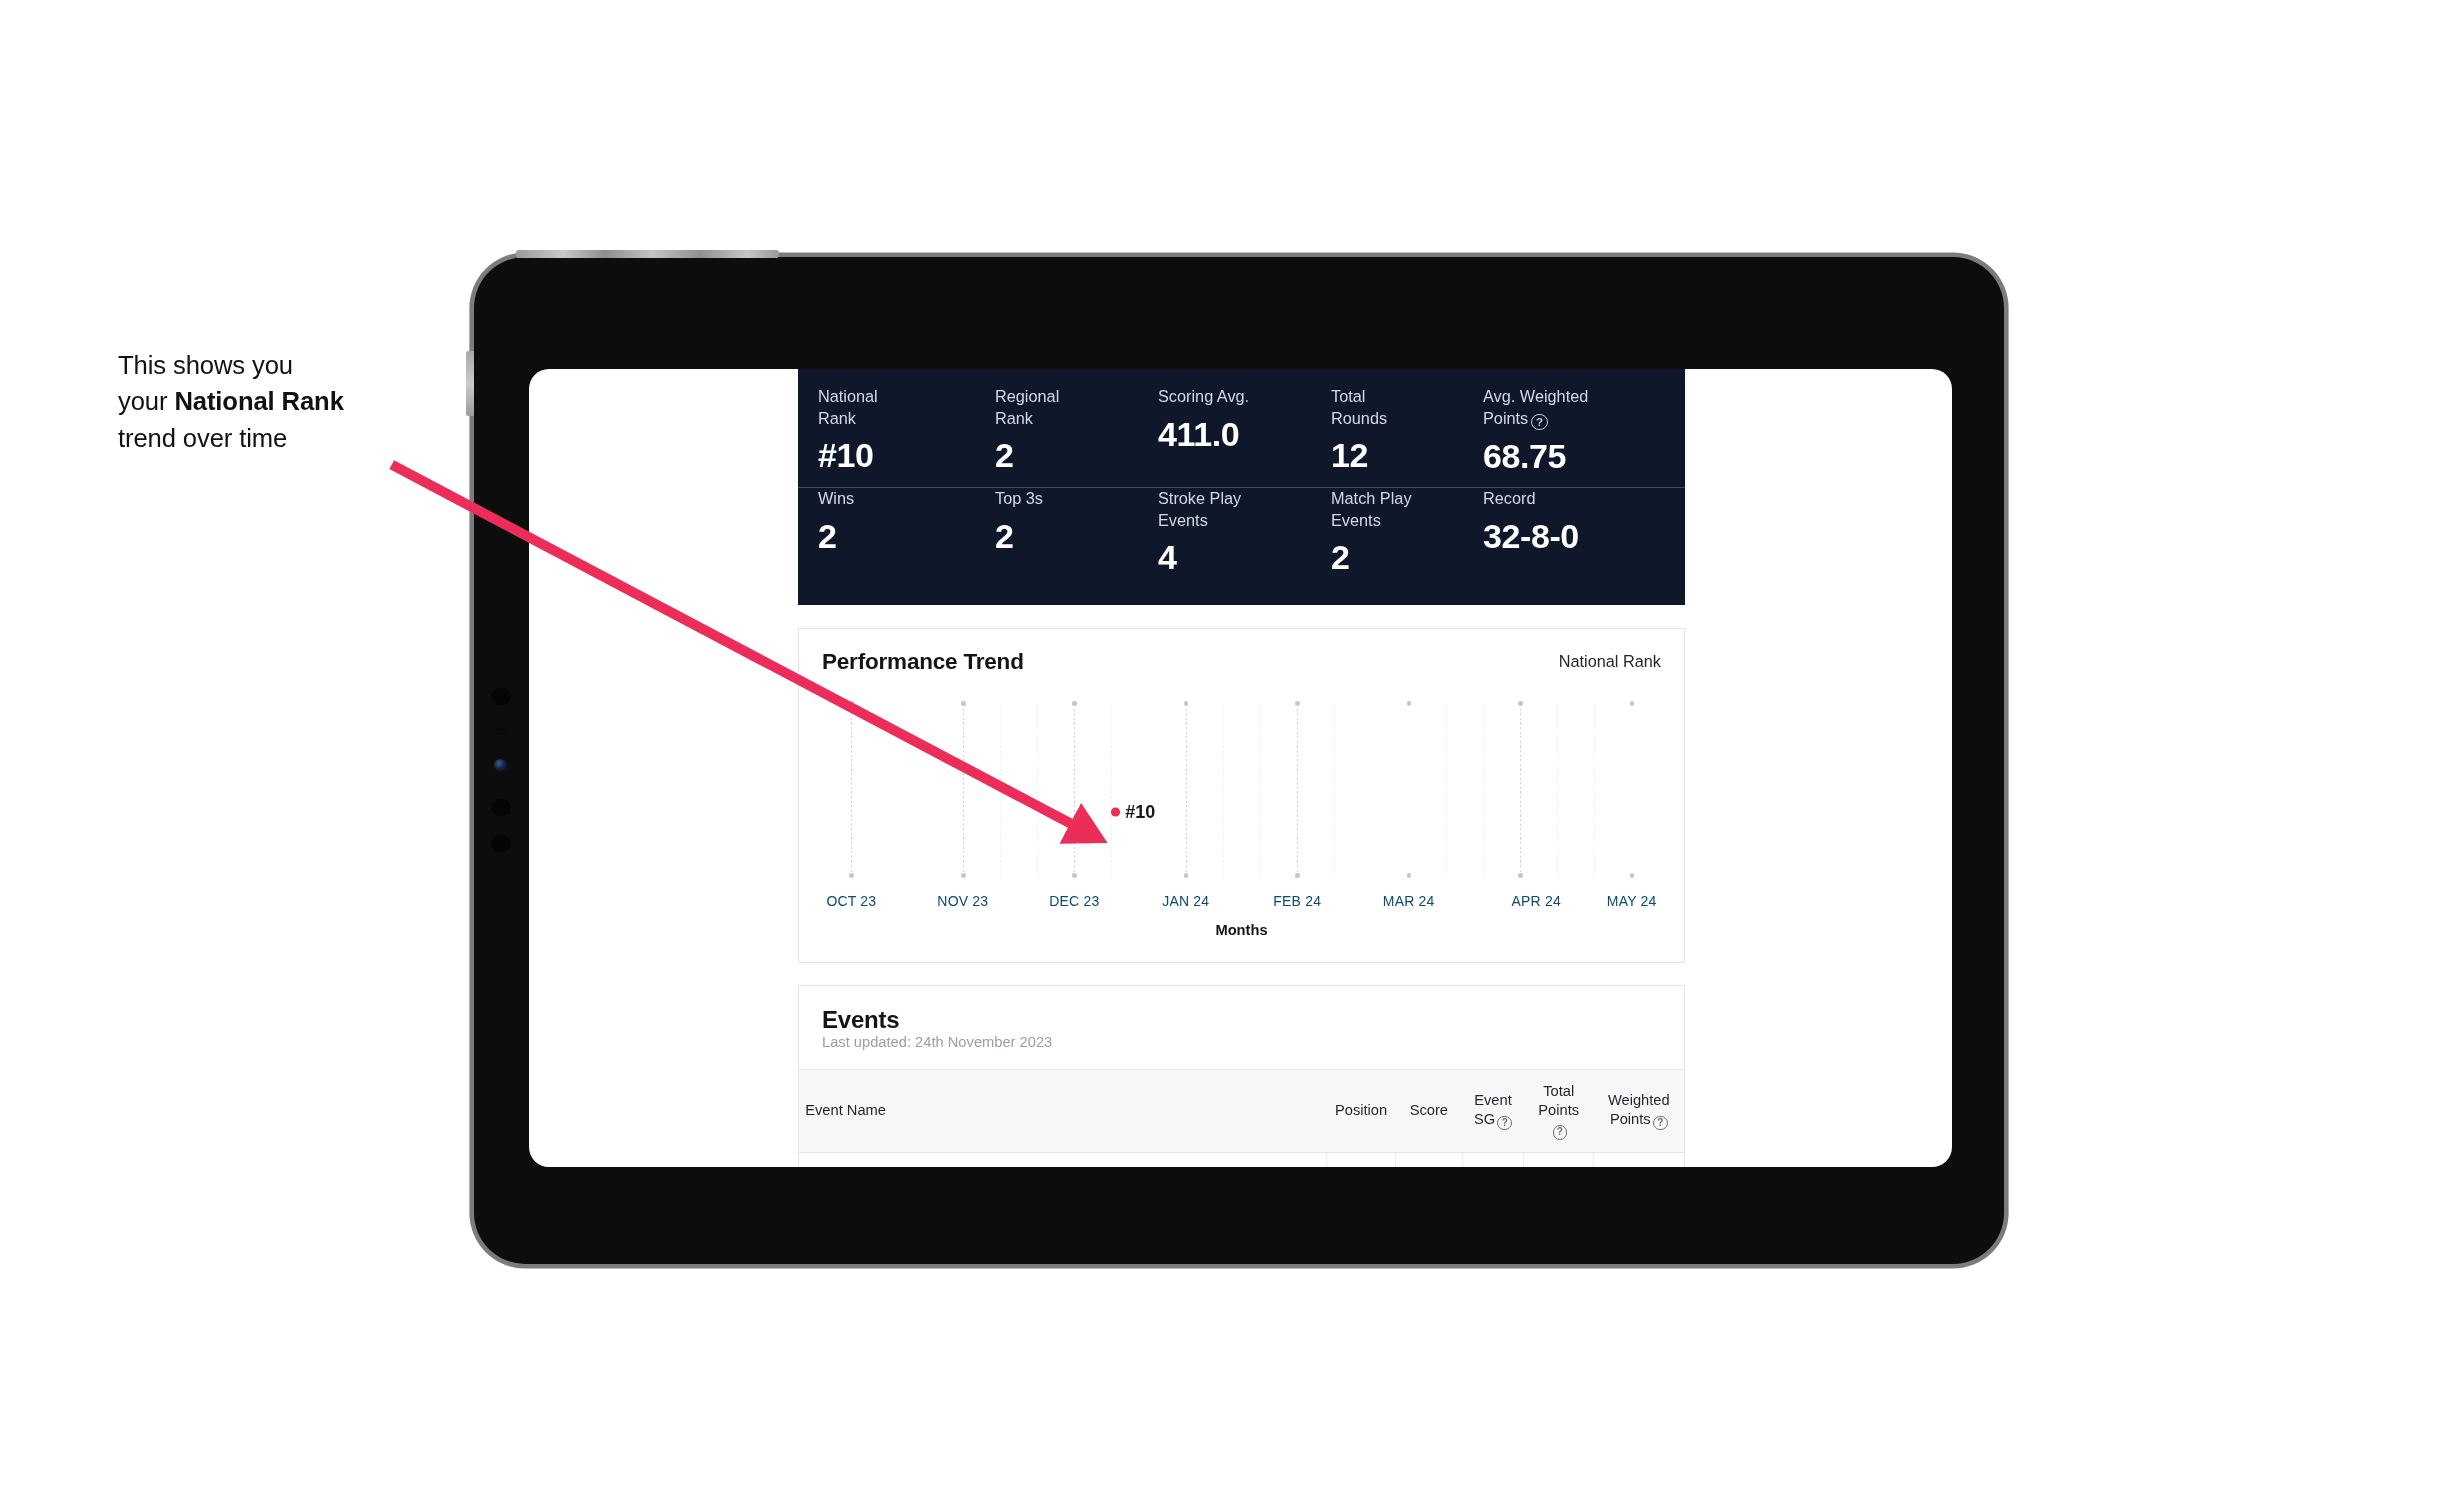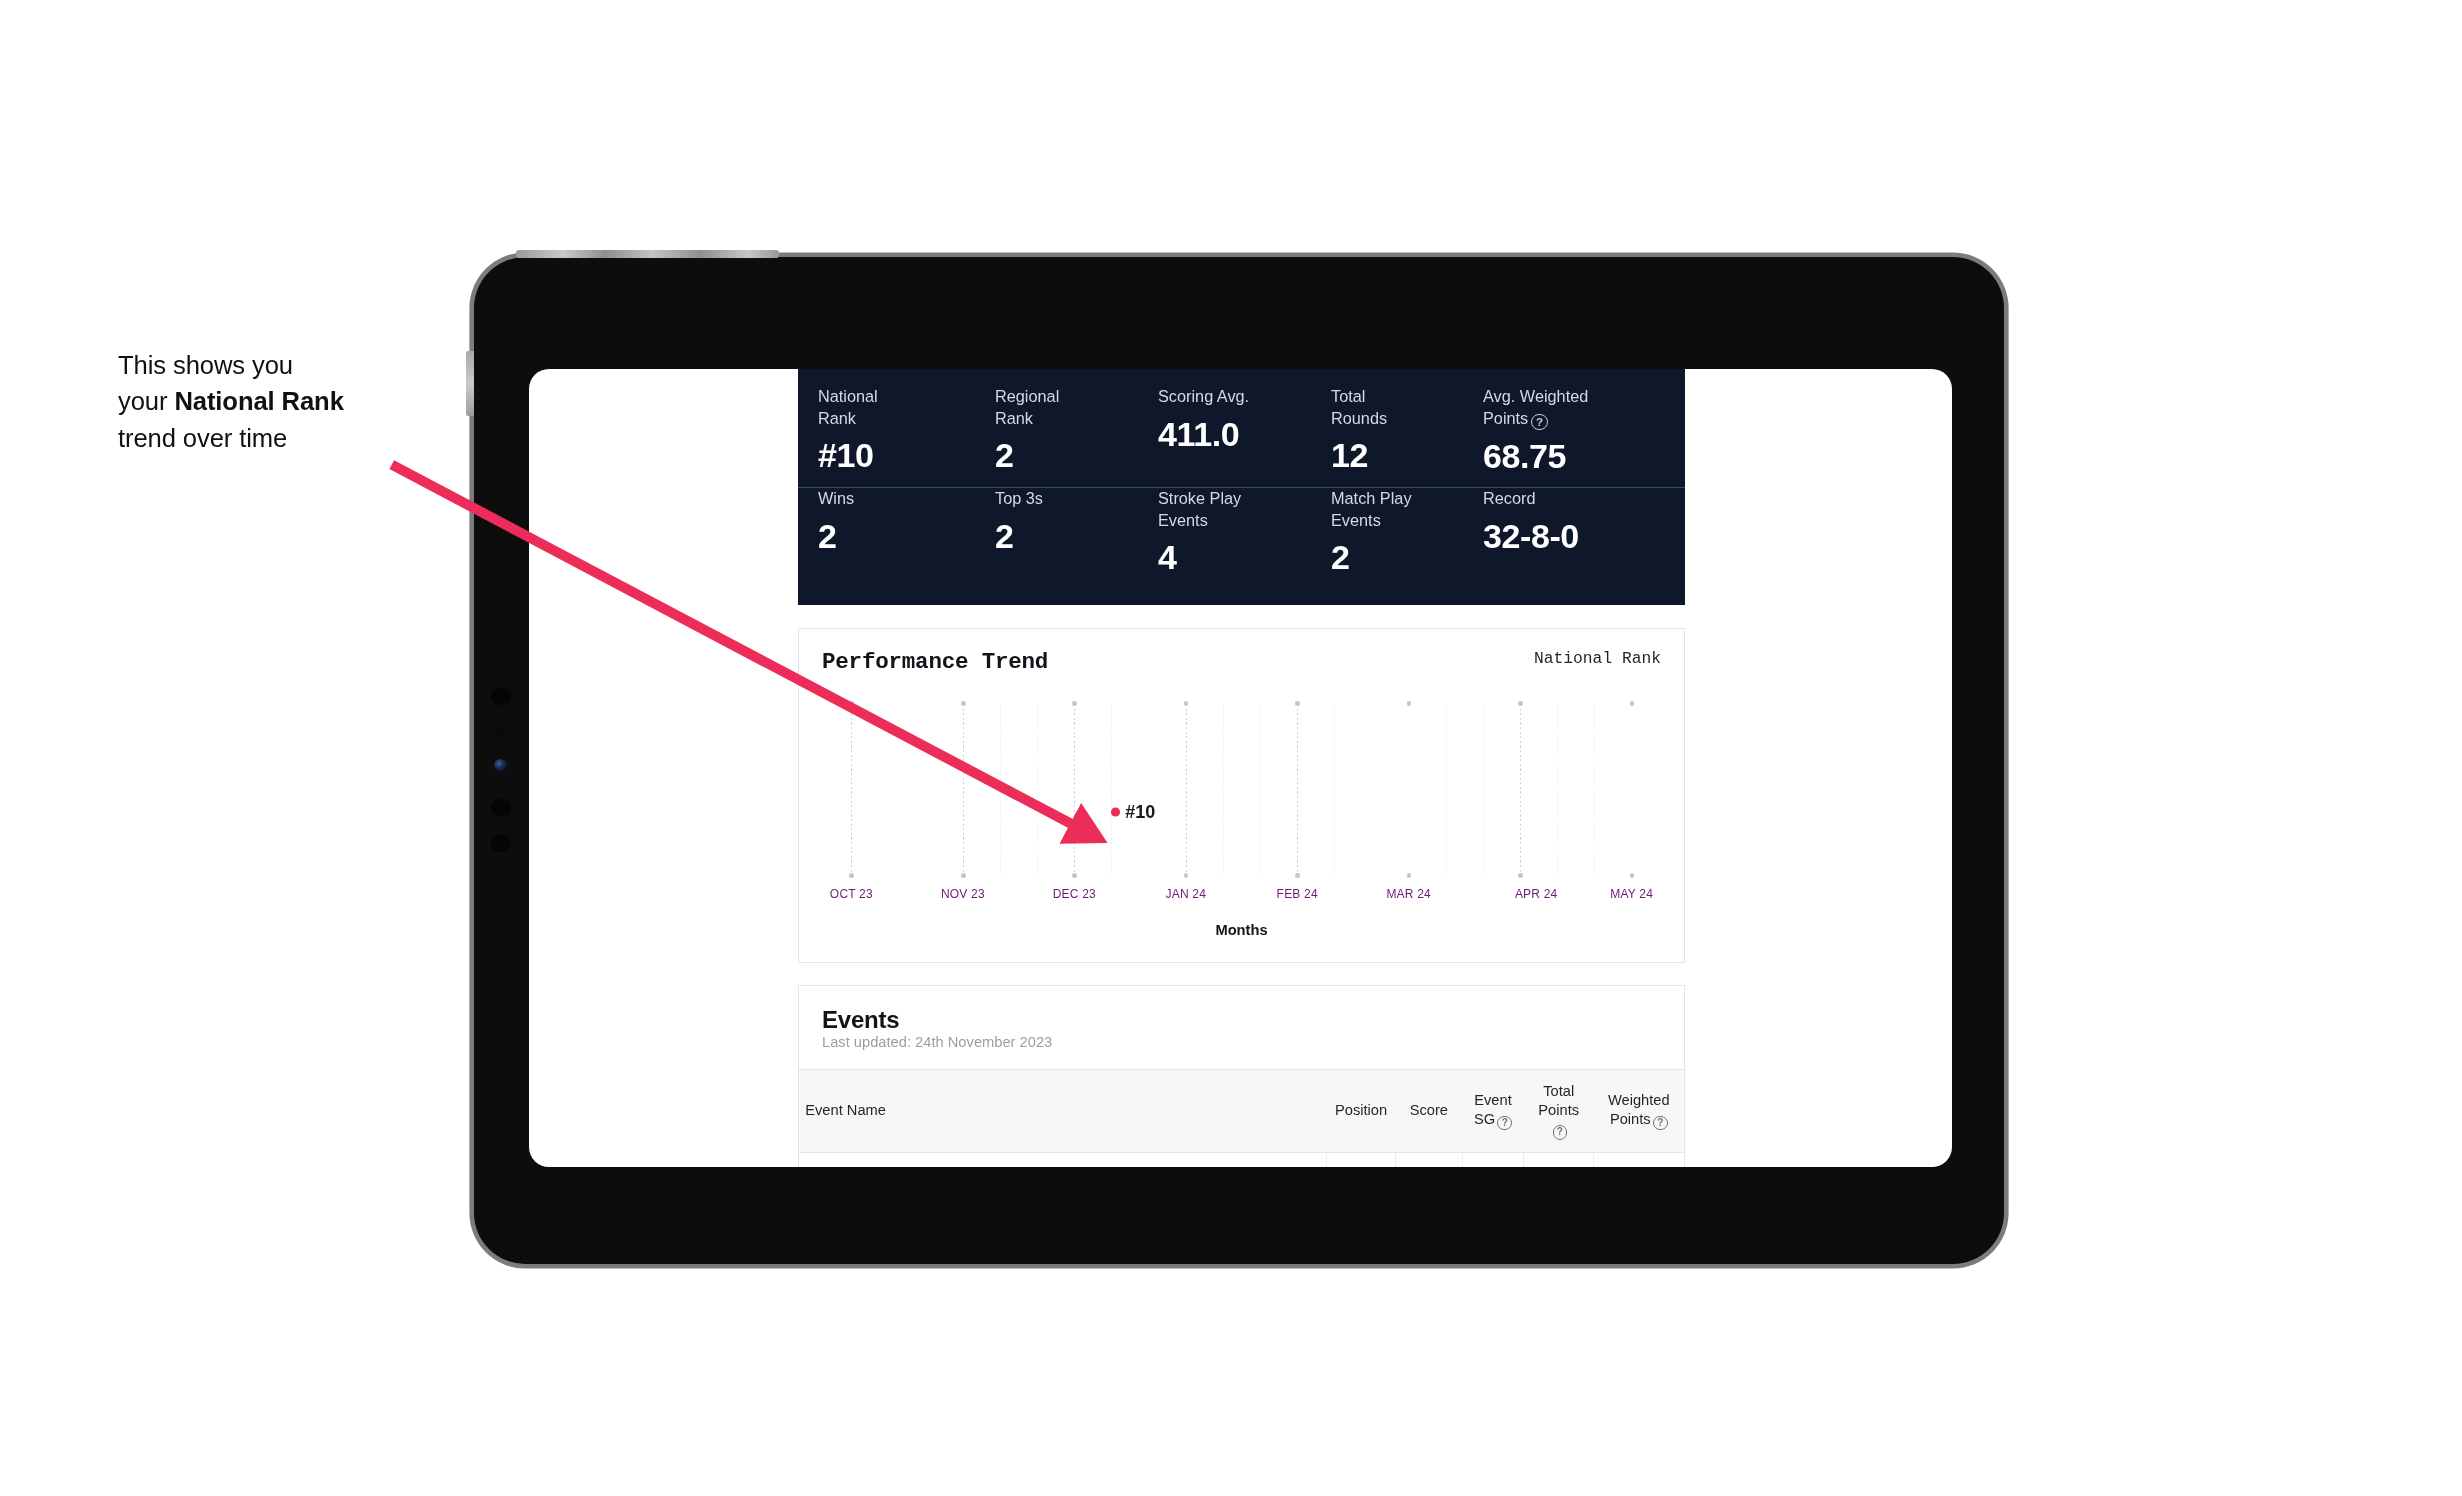--- a/index.html
+++ b/index.html
@@ -159,23 +159,23 @@
   .card {
     background: #ffffff;
     border: 0.8px solid #e3e5e8;
     width: 887px;
   }
   .card.trend { margin-top: 22.5px; height: 335px; }
   .card.events { margin-top: 22.5px; }
 
   .card-head {
     display: flex;
+    align-items: center;
     justify-content: space-between;
     padding: 20px 23px 0 23px;
-    font-family: Liberation Mono, monospace;
   }
   .card-title {
     font-size: 22.5px;
     font-weight: 700;
     color: #12141a;
     letter-spacing: -0.2px;
   }
   .card-head-right {
     font-size: 16.3px;
     color: #1f232b;
@@ -209,24 +209,24 @@
     left: -1.9px;
     width: 4.6px; height: 4.6px;
     border-radius: 50%;
     background: #c3c7cc;
   }
   .cap.top { top: -2.3px; }
   .cap.bot { bottom: -2.3px; }
 
   .tick-label {
     position: absolute;
-    top: 183px;
+    top: 189px;
     transform: translateX(-50%);
-    font-size: 12px;
-    color: #701a75;
+    font-size: 14px;
+    color: #0c4a6e;
     white-space: nowrap;
     letter-spacing: 0.2px;
   }
   .axis-title {
     position: absolute;
     left: 0; right: 0;
     top: 218px;
     text-align: center;
     font-size: 14.7px;
     font-weight: 700;

